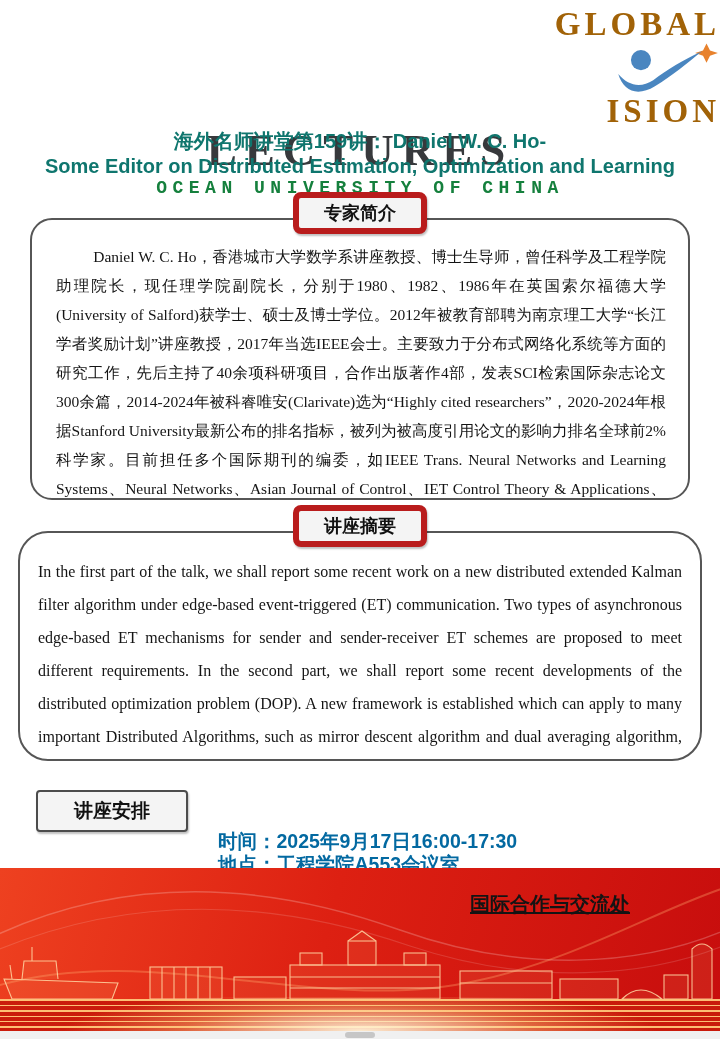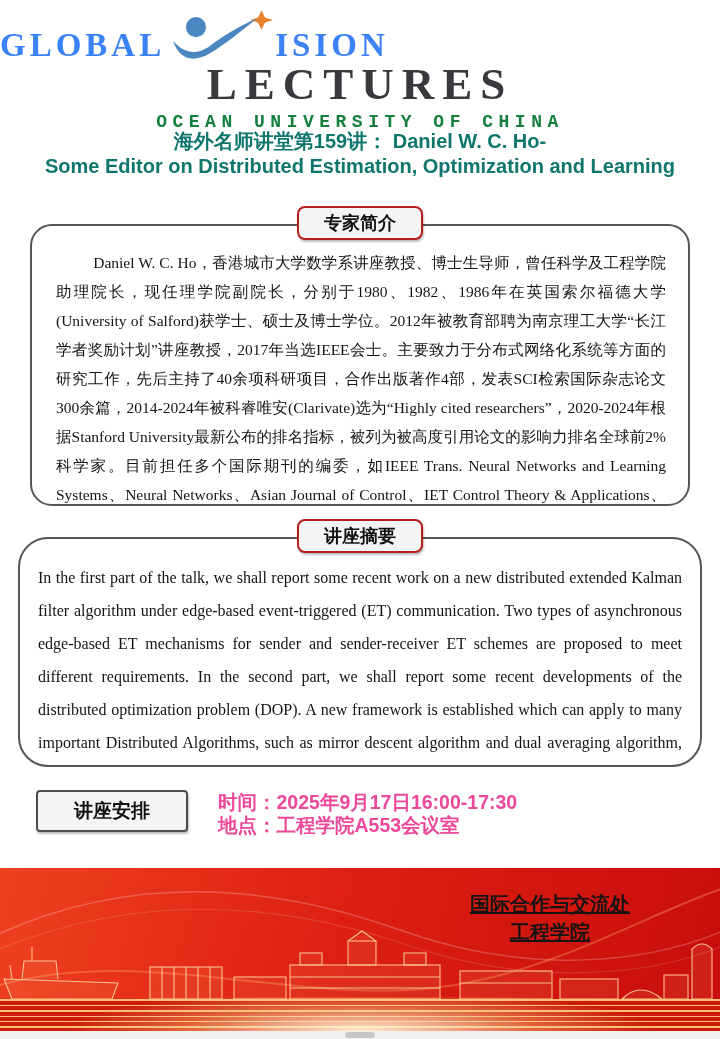--- a/index.html
+++ b/index.html
@@ -2,54 +2,54 @@
 <html><head>
 <meta charset="utf-8">
 <style>
   html,body{margin:0;padding:0;background:#fff;}
   .poster{
     position:relative;width:720px;height:1039px;margin:0 auto;background:#fff;
     font-family:"Liberation Sans","DejaVu Sans",sans-serif;overflow:hidden;
   }
   
   .logo{position:absolute;top:8px;left:0;right:0;text-align:center;}
-  .logo-row1{display:flex;justify-content:flex-start;align-items:flex-end;
-    font-family:"Liberation Serif","DejaVu Serif",serif;font-size:33px;color:#3b82f6;
-    letter-spacing:4px;line-height:1;font-weight:600;}
+  .logo-row1{display:flex;justify-content:space-between;align-items:flex-end;
+    font-family:"Liberation Serif","DejaVu Serif",serif;font-size:33px;color:#a16207;
+    letter-spacing:4px;line-height:1;font-weight:600;flex-direction:column;}
   .logo-figure{width:118px;height:60px;margin:0 -4px -6px -4px;flex:0 0 auto;}
   .logo-line2{font-family:"Liberation Serif","DejaVu Serif",serif;font-size:45px;color:#37393c;
     letter-spacing:8px;line-height:1;margin-top:0px;font-weight:bold;text-align:center;}
   .logo-seal{color:#e0813a;font-size:34px;letter-spacing:12px;font-weight:bold;
     font-family:"DejaVu Sans",sans-serif;margin-top:3px;line-height:1;}
   .logo-univ{font-family:Liberation Mono, monospace;font-size:18px;letter-spacing:5.5px;
     color:#15803d;margin-top:6px;font-weight:bold;line-height:1;}
   
   .title{position:absolute;top:129px;left:0;right:0;text-align:center;
     font-weight:bold;color:#0f766e;font-size:20px;line-height:25px;}
   
   .section{position:absolute;left:0;right:0;text-align:center;}
-  .tab{display:inline-block;background:#f4f4f4;border:2px solid #b91c1c;border-radius:8px;
+  .tab{display:inline-block;background:#f4f4f4;border:6px solid #b91c1c;border-radius:8px;
     padding:3px 25px;font-size:18px;font-weight:bold;color:#111;
-    position:relative;z-index:2;box-shadow:1px 2px 2px rgba(0,0,0,.25);margin-top:14px;}
+    position:relative;z-index:2;box-shadow:1px 2px 2px rgba(0,0,0,.25);}
   .box{background:#fff;border:2px solid #565656;position:relative;z-index:1;text-align:left;
     box-sizing:border-box;overflow:hidden;
     font-family:"Liberation Serif","DejaVu Serif",serif;color:#141414;}
   .expert-section{top:192px;}
   .expert-box{margin:-16px 30px 0 30px;height:282px;border-radius:22px;
     padding:22px 22px 0 24px;font-size:15.5px;line-height:29px;text-align:justify;}
   .expert-box p{margin:0;text-indent:2.4em;}
   .abstract-section{top:505px;}
   .abstract-box{margin:-16px 18px 0 18px;height:230px;border-radius:30px;
     padding:22px 18px 0 18px;font-size:16px;line-height:33px;text-align:justify;}
   .abstract-box p{margin:0;}
   
   .schedule{position:absolute;top:790px;left:36px;right:20px;display:flex;gap:30px;align-items:flex-start;}
   .schedule-btn{border:2px solid #4c4c4c;border-radius:4px;background:#f4f4f4;
     font-size:19px;font-weight:bold;color:#111;padding:6px 36px;box-shadow:1px 2px 2px rgba(0,0,0,.25);}
-  .schedule-info{font-size:19.5px;font-weight:bold;color:#ec4899;line-height:23px;padding-top:1px;}
+  .schedule-info{font-size:19.5px;font-weight:bold;color:#0369a1;line-height:23px;padding-top:1px;margin-top:39px;}
   
   .footer{position:absolute;top:868px;left:0;width:720px;height:163px;
     background:linear-gradient(105deg,#ee4120 0%,#dd2012 45%,#c70d0d 100%);overflow:hidden;}
   .waves{position:absolute;inset:0;width:100%;height:100%;}
   .skyline{position:absolute;left:0;bottom:30px;width:720px;height:72px;}
   .stripes{position:absolute;left:0;right:0;bottom:0;height:32px;
     background:repeating-linear-gradient(to bottom,rgba(255,198,122,.95) 0px,rgba(255,198,122,.95) 1.5px,rgba(201,26,11,.95) 1.5px,rgba(201,26,11,.95) 5.5px);}
   .glow{position:absolute;left:0;right:0;bottom:0;height:34px;
     background:radial-gradient(ellipse 55% 160% at 50% 100%,rgba(255,246,218,.95),rgba(255,206,132,.40) 45%,rgba(255,206,132,0) 75%);}
   .footer-orgs{position:absolute;left:410px;top:22px;width:280px;text-align:center;
@@ -135,21 +135,20 @@
         <rect x="560" y="50" width="58" height="20"></rect>
         <path d="M622,70 Q640,52 662,70 Z"></path>
         <rect x="664" y="46" width="24" height="24"></rect>
         <path d="M692,70 L692,20 Q702,10 712,20 L712,70 Z"></path>
       </g>
     </svg>
     <div class="stripes"></div>
     <div class="glow"></div>
     <div class="footer-orgs">
       <div>国际合作与交流处</div>
-      <div>工程学院</div>
     </div>
   </div>
 
   <div class="bottom-strip">
     <div class="bottom-handle"></div>
   </div>
 
 </div>
 
 </body></html>

